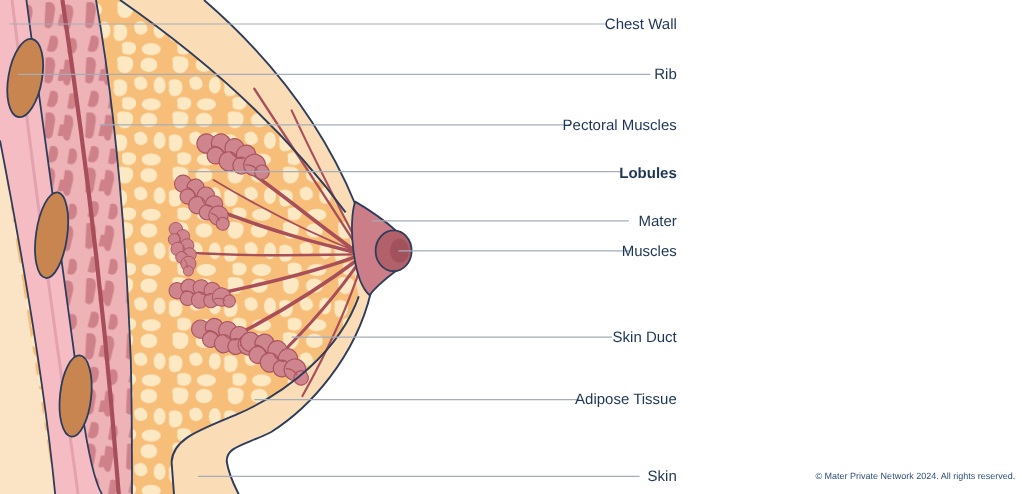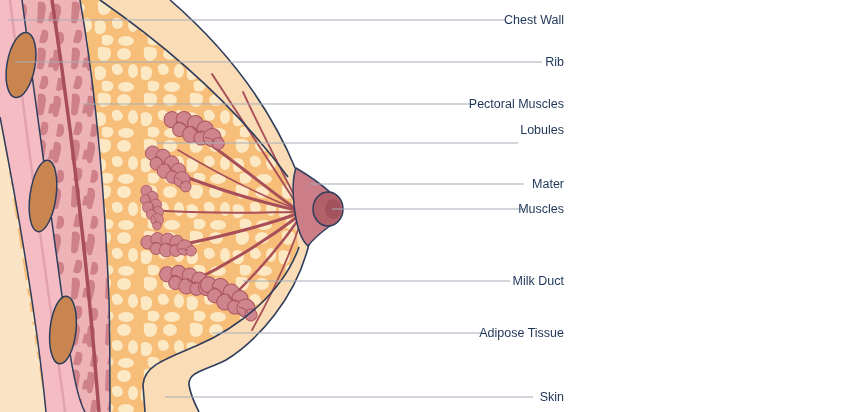--- a/index.html
+++ b/index.html
@@ -128,21 +128,22 @@
         <line x1="243" y1="281" x2="510" y2="281" class="leader"></line>
         <line x1="212" y1="333" x2="483" y2="333" class="leader"></line>
         <line x1="165" y1="397" x2="533" y2="397" class="leader"></line>
       </g>
   </svg>
 
   <div id="labels-layer">
       <div class="anatomy-label" style="top: 12px;">Chest Wall</div>
       <div class="anatomy-label" style="top: 54px; text-align: right;">Rib</div>
       <div class="anatomy-label" style="top: 96px;">Pectoral Muscles</div>
-      <div class="anatomy-label" style="top: 122px;">Lobules</div>
+      <div class="anatomy-label" style="top: 136px; font-weight: bold;">Lobules</div>
       <div class="anatomy-label" style="top: 176px;">Mater</div>
       <div class="anatomy-label" style="top: 201px;">Muscles</div>
-      <div class="anatomy-label" style="top: 273px;">Milk Duct</div>
+      <div class="anatomy-label" style="top: 273px;">Skin Duct</div>
       <div class="anatomy-label" style="top: 325px; text-align: center;">Adipose Tissue</div>
       <div class="anatomy-label" style="top: 389px;">Skin</div>
     </div>
 
+  <div class="copyright">© Mater Private Network 2024. All rights reserved.</div>
 </div>
 
 </body></html>

